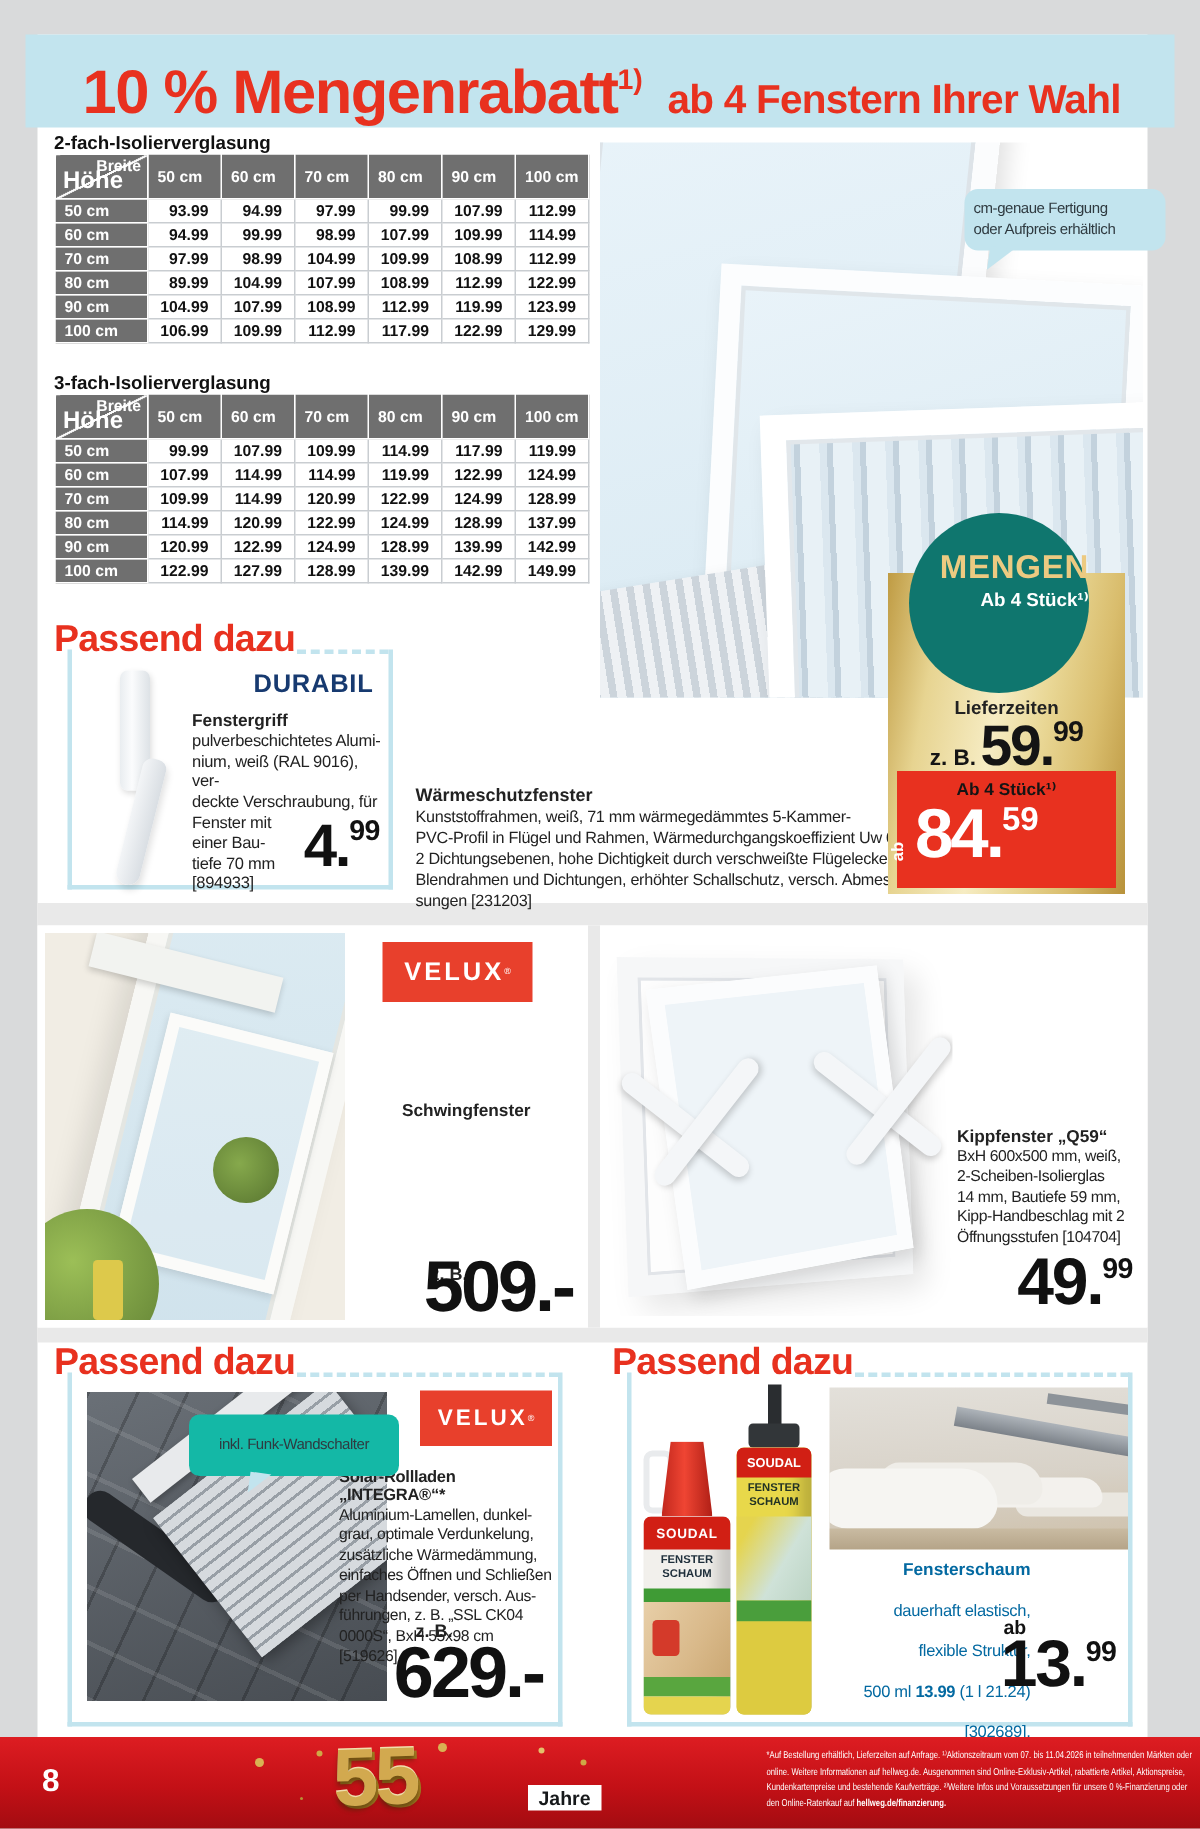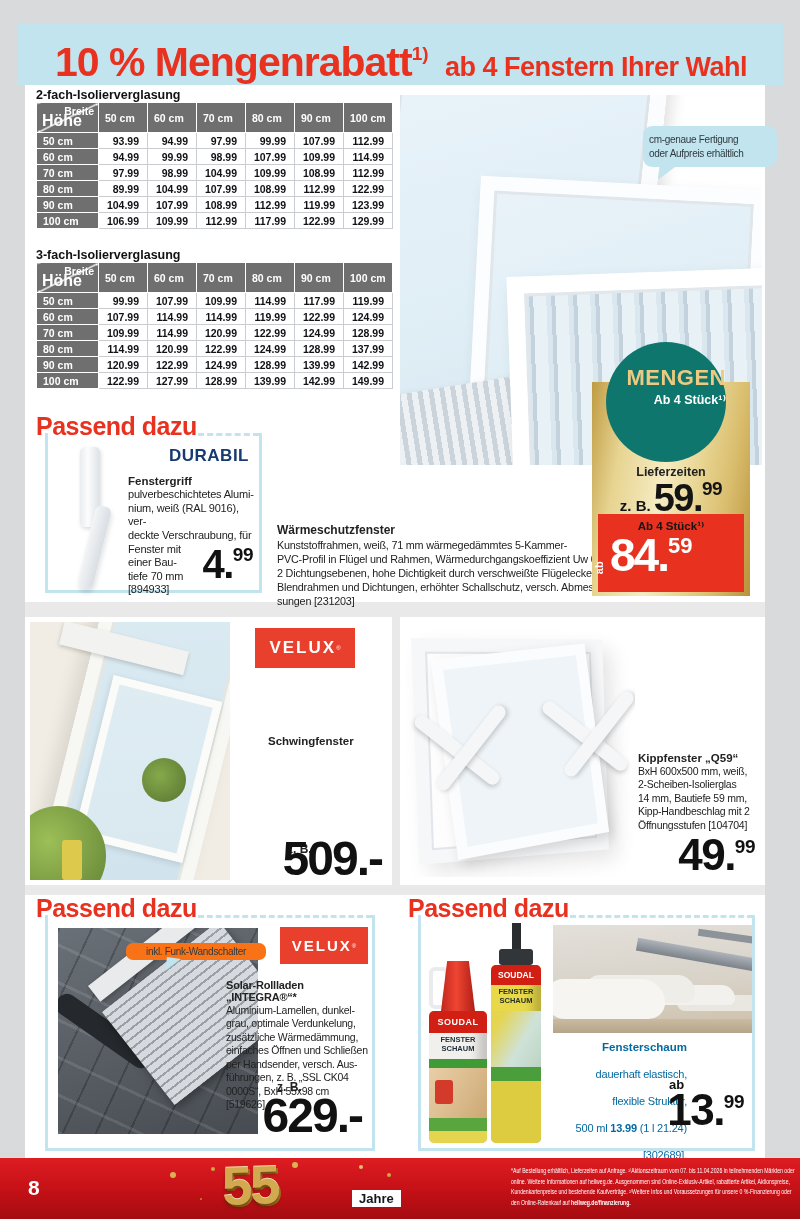--- a/index.html
+++ b/index.html
@@ -163,22 +163,22 @@
   .roof2::before{content:"";position:absolute;inset:0;
         background:repeating-linear-gradient(25deg,rgba(255,255,255,.10) 0 3px,transparent 3px 34px),
                    repeating-linear-gradient(115deg,rgba(0,0,0,.22) 0 2px,transparent 2px 30px);}
   .rl-top{position:absolute;left:30px;top:58px;width:150px;height:20px;background:#e8eaec;transform:rotate(-38deg);
         transform-origin:left top;box-shadow:0 2px 5px rgba(0,0,0,.3);}
   .rl-panel{position:absolute;left:44px;top:84px;width:148px;height:118px;transform:rotate(-38deg);
         transform-origin:left top;box-shadow:0 4px 10px rgba(0,0,0,.35);
         background:repeating-linear-gradient(180deg,#d6dade 0 6px,#989fa6 6px 8px);}
   .rl-pipe{position:absolute;left:-10px;top:92px;width:112px;height:22px;background:#25282c;border-radius:10px;
         transform:rotate(35deg);}
-  .callout2{position:absolute;left:78px;top:28px;width:132px;background:#f97316;border-radius:7px;
-        padding:3px 4px;font-size:10px;letter-spacing:-.3px;color:#2f3a40;text-align:center;z-index:3;}
+  .callout2{position:absolute;left:78px;top:28px;width:132px;background:#14b8a6;border-radius:7px;
+        padding:15px 4px;font-size:10px;letter-spacing:-.3px;color:#2f3a40;text-align:center;z-index:3;}
   .callout2::after{content:"";position:absolute;left:40px;bottom:-12px;width:0;height:0;
         border-top:14px solid #c2e4ee;border-right:14px solid transparent;transform:rotate(8deg);}
   .r-text{position:absolute;left:178px;top:64px;width:148px;color:#222;}
   .r-text .p-title{font-size:11px;letter-spacing:-.2px;}
   #zb-629{left:229px;top:165px;}
   #price-629{position:absolute;right:10px;bottom:8px;}
 
   
   .cans{position:absolute;left:8px;top:8px;width:118px;height:222px;}
   .can1{position:absolute;left:0;top:38px;width:58px;height:182px;}

